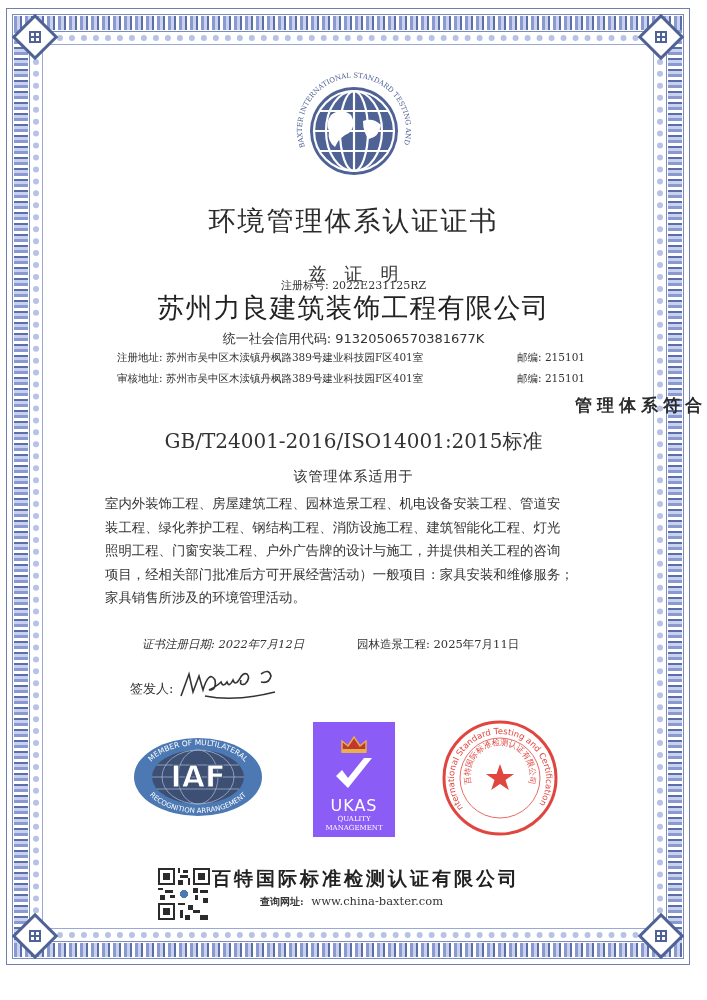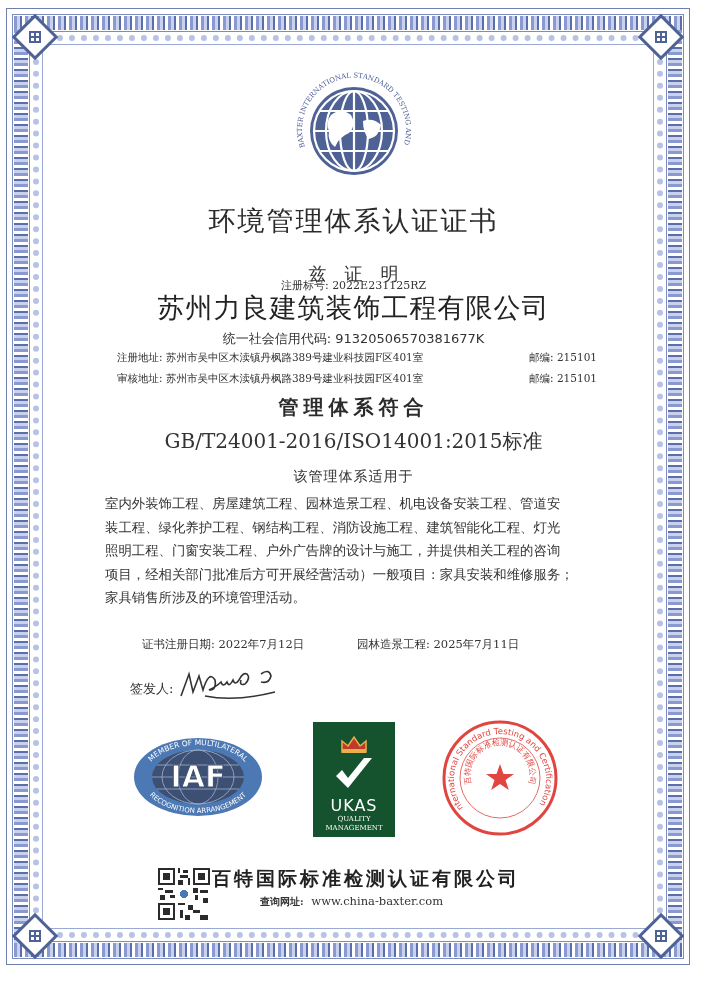--- a/index.html
+++ b/index.html
@@ -37,39 +37,39 @@
   .center { position: absolute; left: 0; width: 707px; text-align: center; }
   .title { top: 203px; font-size: 27px; letter-spacing: 2px; color: #2b2b2b; font-family: "DejaVu Serif", serif; }
   .regno { top: 242px; font-size: 11px; color: #333; margin-top: 36px; }
   .certify { top: 262px; font-size: 18px; letter-spacing: 18px; padding-left: 18px; color: #333; }
   .company { top: 290px; font-size: 27px; letter-spacing: 1px; color: #222; font-family: "DejaVu Sans", sans-serif; }
   .credit { top: 330px; font-size: 13px; color: #333; font-family: "DejaVu Sans", sans-serif; }
 
   .addr-row { position: absolute; left: 117px; width: 480px; font-size: 10.5px; color: #333; display: flex; justify-content: space-between; }
   .addr-row.r1 { top: 351px; }
   .addr-row.r2 { top: 372px; }
-  .addr-row .zip { margin-right: 0; padding-left: 16px; }
-
-  .conform { top: 394px; font-size: 20px; letter-spacing: 5px; color: #2b2b2b; font-weight: bold; }
+  .addr-row .zip { margin-right: 12px; padding-left: 16px; }
+
+  .conform { top: 394px; font-size: 17px; letter-spacing: 5px; color: #2b2b2b; font-weight: bold; text-align: right; }
   .standard { top: 428px; font-size: 20px; color: #333; font-family: "DejaVu Serif", serif; }
   .scope-head { top: 468px; font-size: 14px; color: #333; letter-spacing: 1px; }
 
   .scope { position: absolute; left: 105px; width: 500px; top: 492px; font-size: 13.4px; line-height: 23.5px; color: #333; text-align: justify; }
   .scope span { display: block; white-space: nowrap; }
 
   .dates { position: absolute; top: 637px; left: 0; width: 707px; font-size: 11.5px; color: #333; }
-  .dates .d1 { position: absolute; left: 142px; }
+  .dates .d1 { position: absolute; left: 142px; font-style: italic; }
   .dates .d2 { position: absolute; left: 357px; }
 
   .signer { position: absolute; left: 130px; top: 680px; font-size: 13px; color: #333; }
   .signature { position: absolute; left: 175px; top: 660px; width: 110px; height: 45px; }
 
   
   .iaf { position: absolute; left: 133px; top: 737px; width: 130px; height: 80px; }
-  .ukas { position: absolute; left: 313px; top: 722px; width: 82px; height: 115px; background: #14532d; color: #fff; text-align: center; }
+  .ukas { position: absolute; left: 313px; top: 722px; width: 82px; height: 115px; background: #8b5cf6; color: #fff; text-align: center; }
   .ukas .crown { margin: 12px auto 0; width: 30px; height: 20px; }
   .ukas .check { margin: 2px auto 0; width: 44px; height: 38px; }
   .ukas .u1 { font-family: "DejaVu Sans", sans-serif; font-size: 16px; letter-spacing: 1px; margin-top: 2px; }
   .ukas .u2 { font-size: 7px; line-height: 9px; }
   .seal { position: absolute; left: 440px; top: 718px; width: 120px; height: 120px; }
 
   
   .qr { position: absolute; left: 158px; top: 868px; width: 52px; height: 52px; }
   .issuer { position: absolute; left: 212px; top: 866px; font-size: 19px; letter-spacing: 3px; color: #222; font-weight: bold; font-family: "DejaVu Serif", serif; }
   .website { position: absolute; left: 260px; top: 894px; font-size: 11.5px; color: #333; }

